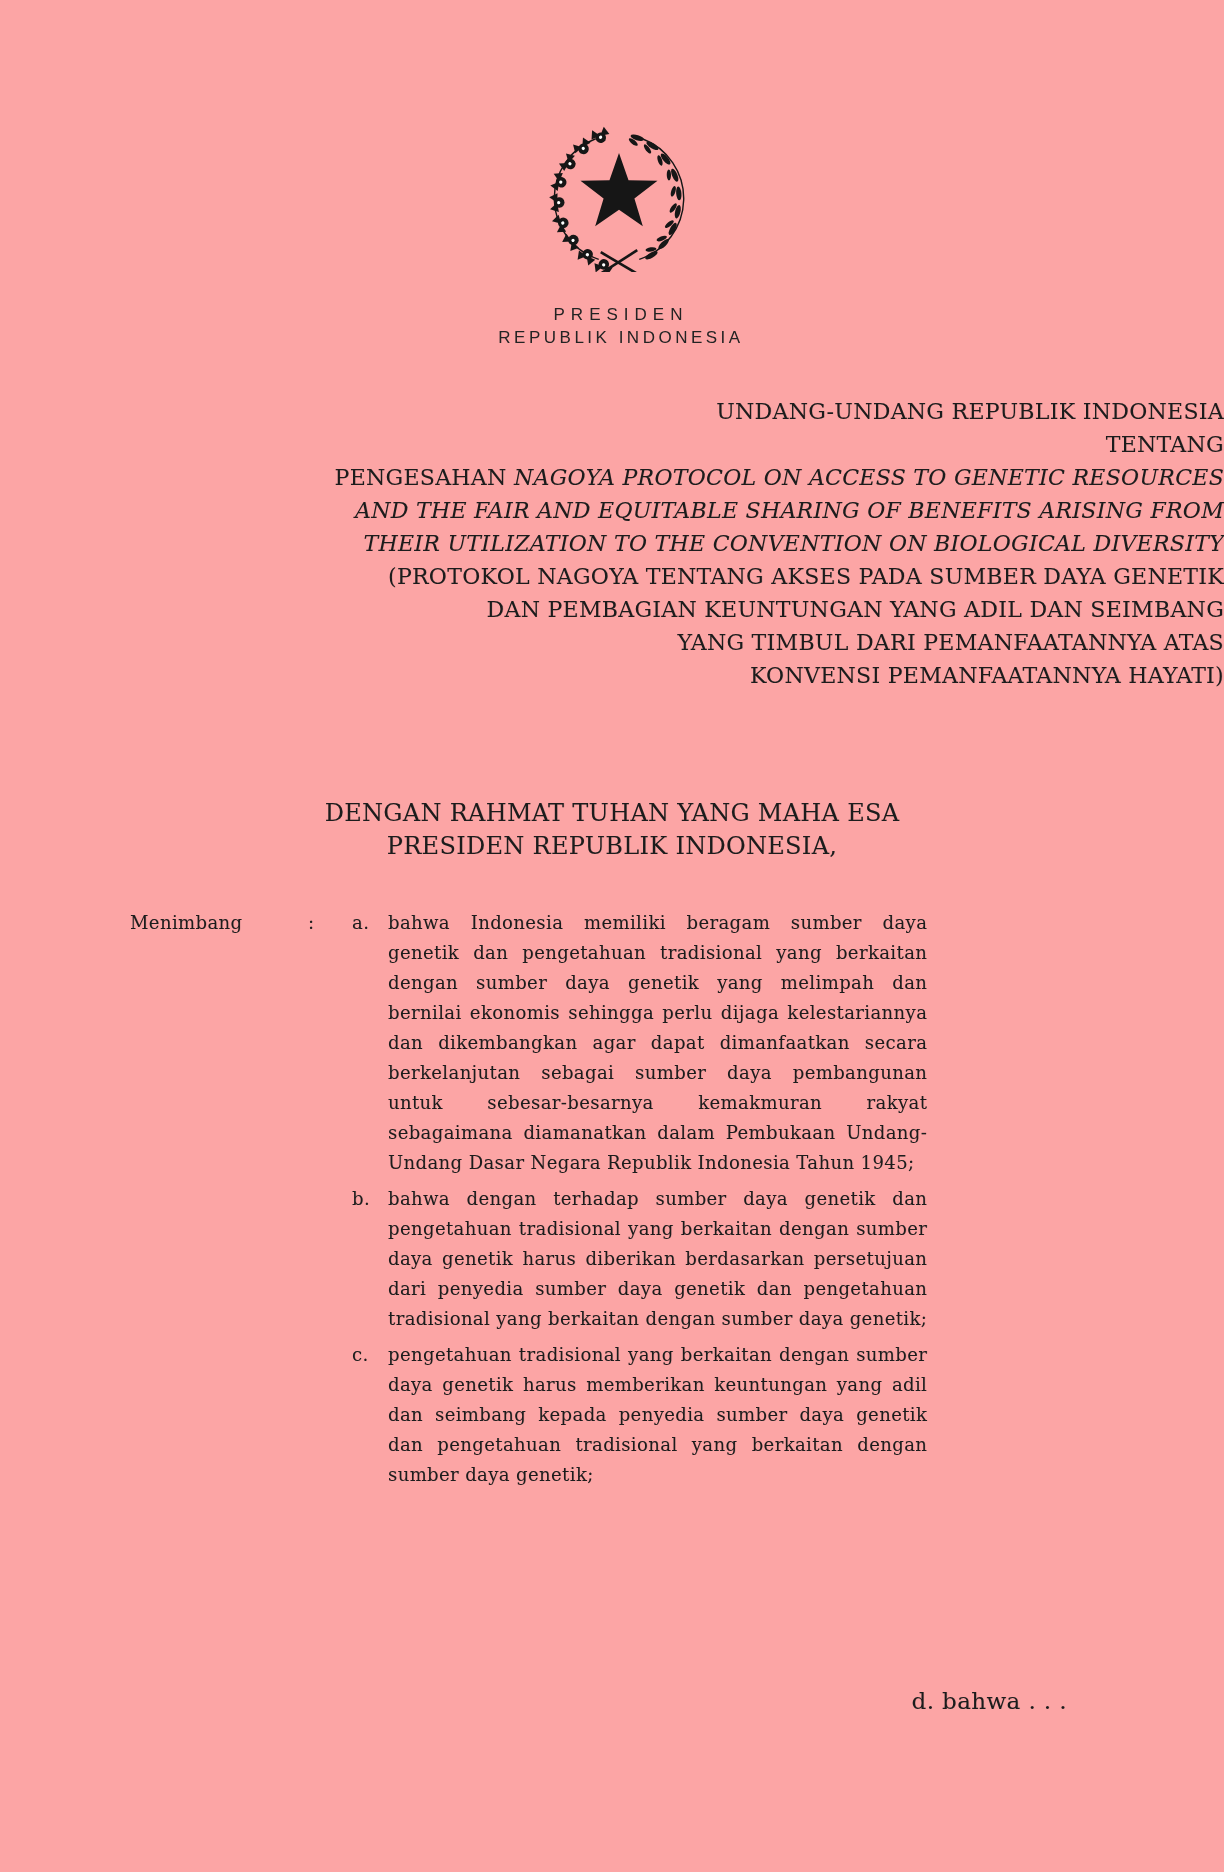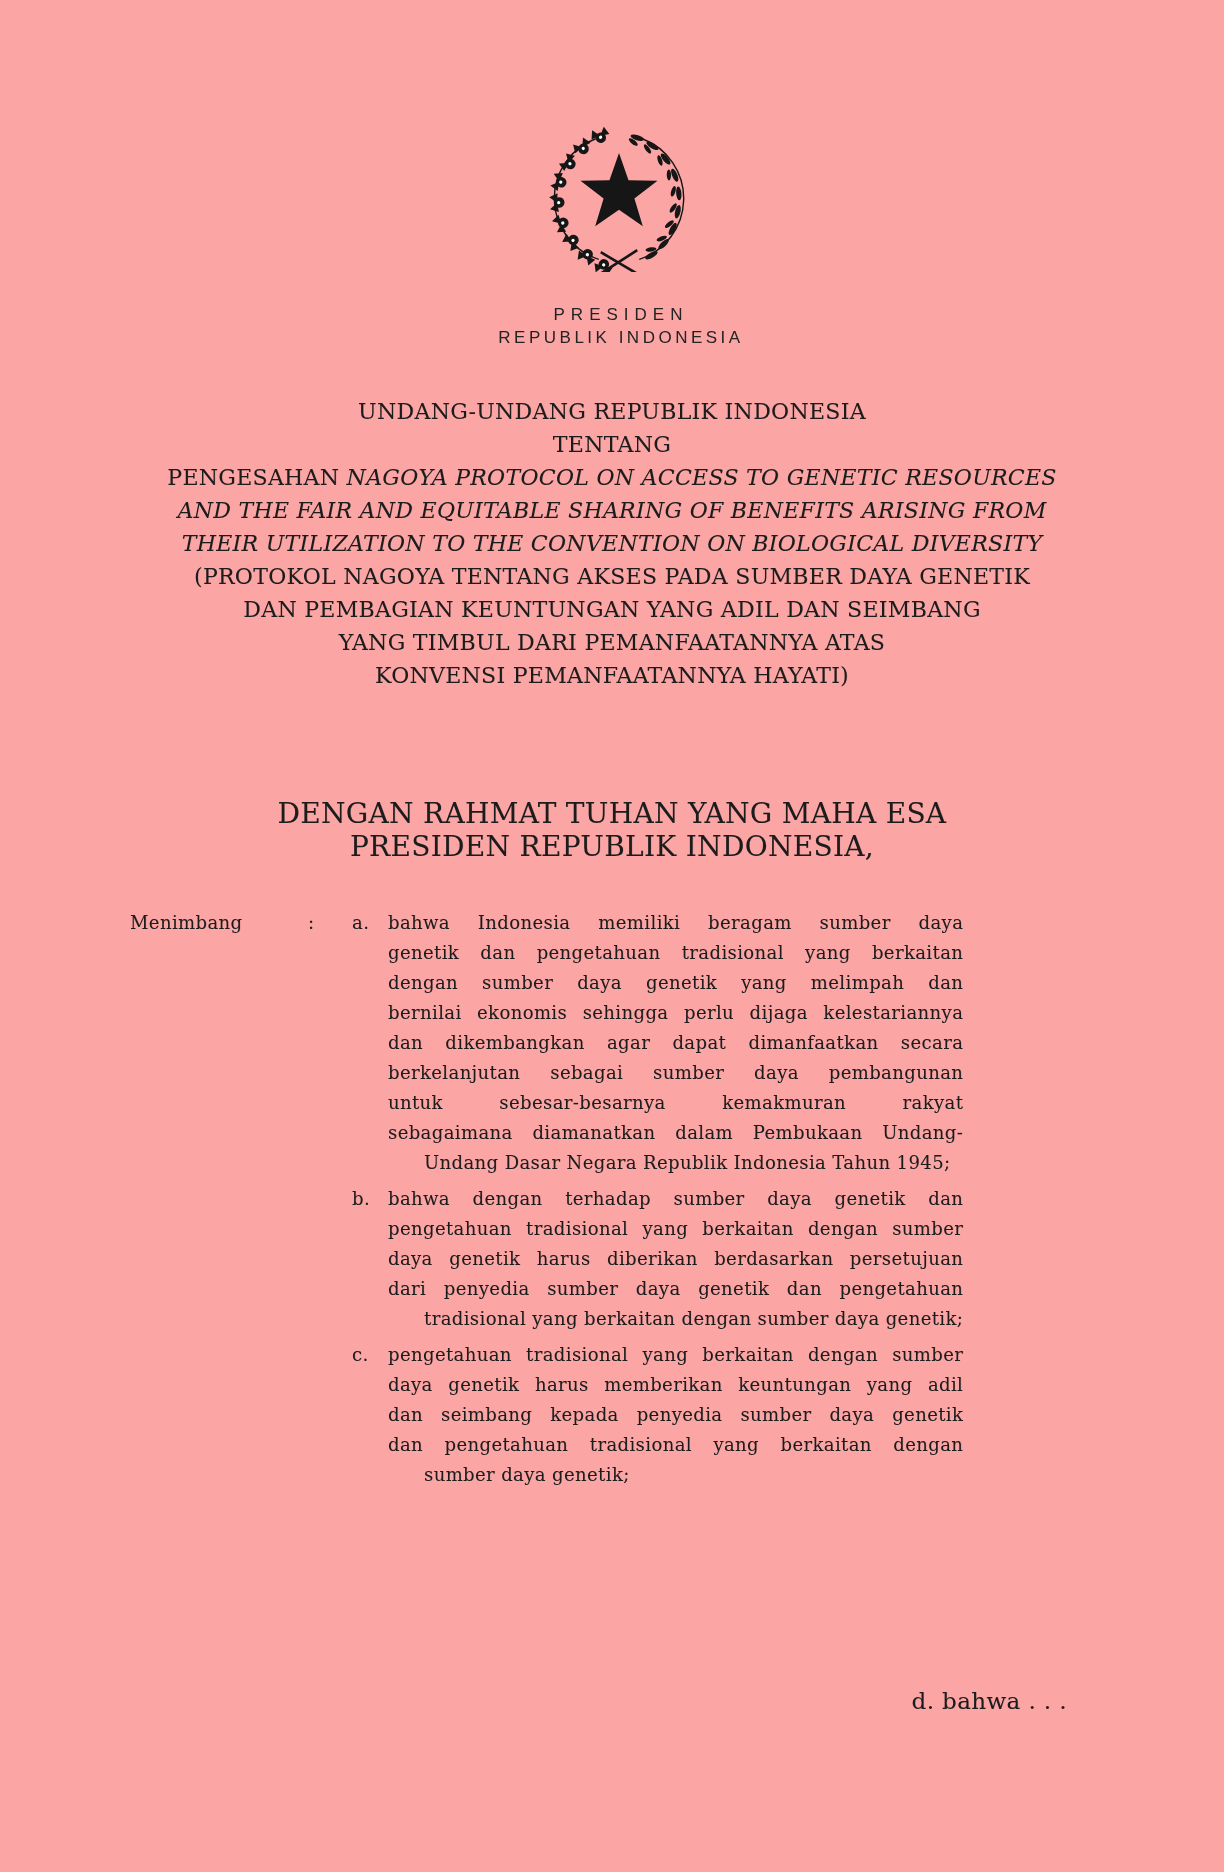--- a/index.html
+++ b/index.html
@@ -11,34 +11,34 @@
   }
   
   .emblem{position:absolute;top:124px;left:543px;width:152px;height:148px;}
   
   .letterhead{position:absolute;top:303px;left:0;width:100%;text-align:center;
     transform:translateX(9px);
     font-family:"Liberation Sans",sans-serif;color:#232323;text-shadow:none;}
   .lh1{font-size:17px;letter-spacing:6px;line-height:23px;}
   .lh2{font-size:17px;letter-spacing:3.5px;line-height:23px;}
   
-  .titleblock{position:absolute;top:395px;left:0;width:100%;text-align:center;
+  .titleblock{position:absolute;top:395px;left:0;width:100%;text-align:right;
     font-size:22px;line-height:33px;letter-spacing:0.3px;}
   .it{font-style:italic;}
   
   .preamble{position:absolute;top:797px;left:0;width:100%;text-align:center;
-    font-size:28px;line-height:33px;letter-spacing:0.3px;}
+    font-size:24px;line-height:33px;letter-spacing:0.3px;}
   
   .consider{position:absolute;top:908px;left:0;width:1056px;box-sizing:border-box;
     padding:0 139px 0 130px;font-size:18px;line-height:30px;letter-spacing:0.4px;}
   .cgrid{display:grid;grid-template-columns:178px 44px 36px 1fr;}
   .cell{min-height:30px;}
   .lines{margin-bottom:6px;}
   .ln{height:30px;text-align:justify;text-align-last:justify;text-justify:inter-word;white-space:nowrap;}
-  .ln.last{text-align-last:left;margin-left:36px;}
+  .ln.last{text-align-last:left;}
   
   .catchword{position:absolute;top:1686px;right:157px;font-size:23px;line-height:30px;letter-spacing:0.4px;}
   svg .ink{fill:#161616;}
   svg .stroke{stroke:#161616;fill:none;}
 </style>
 </head>
 <body>
 
 <div class="page">
 

